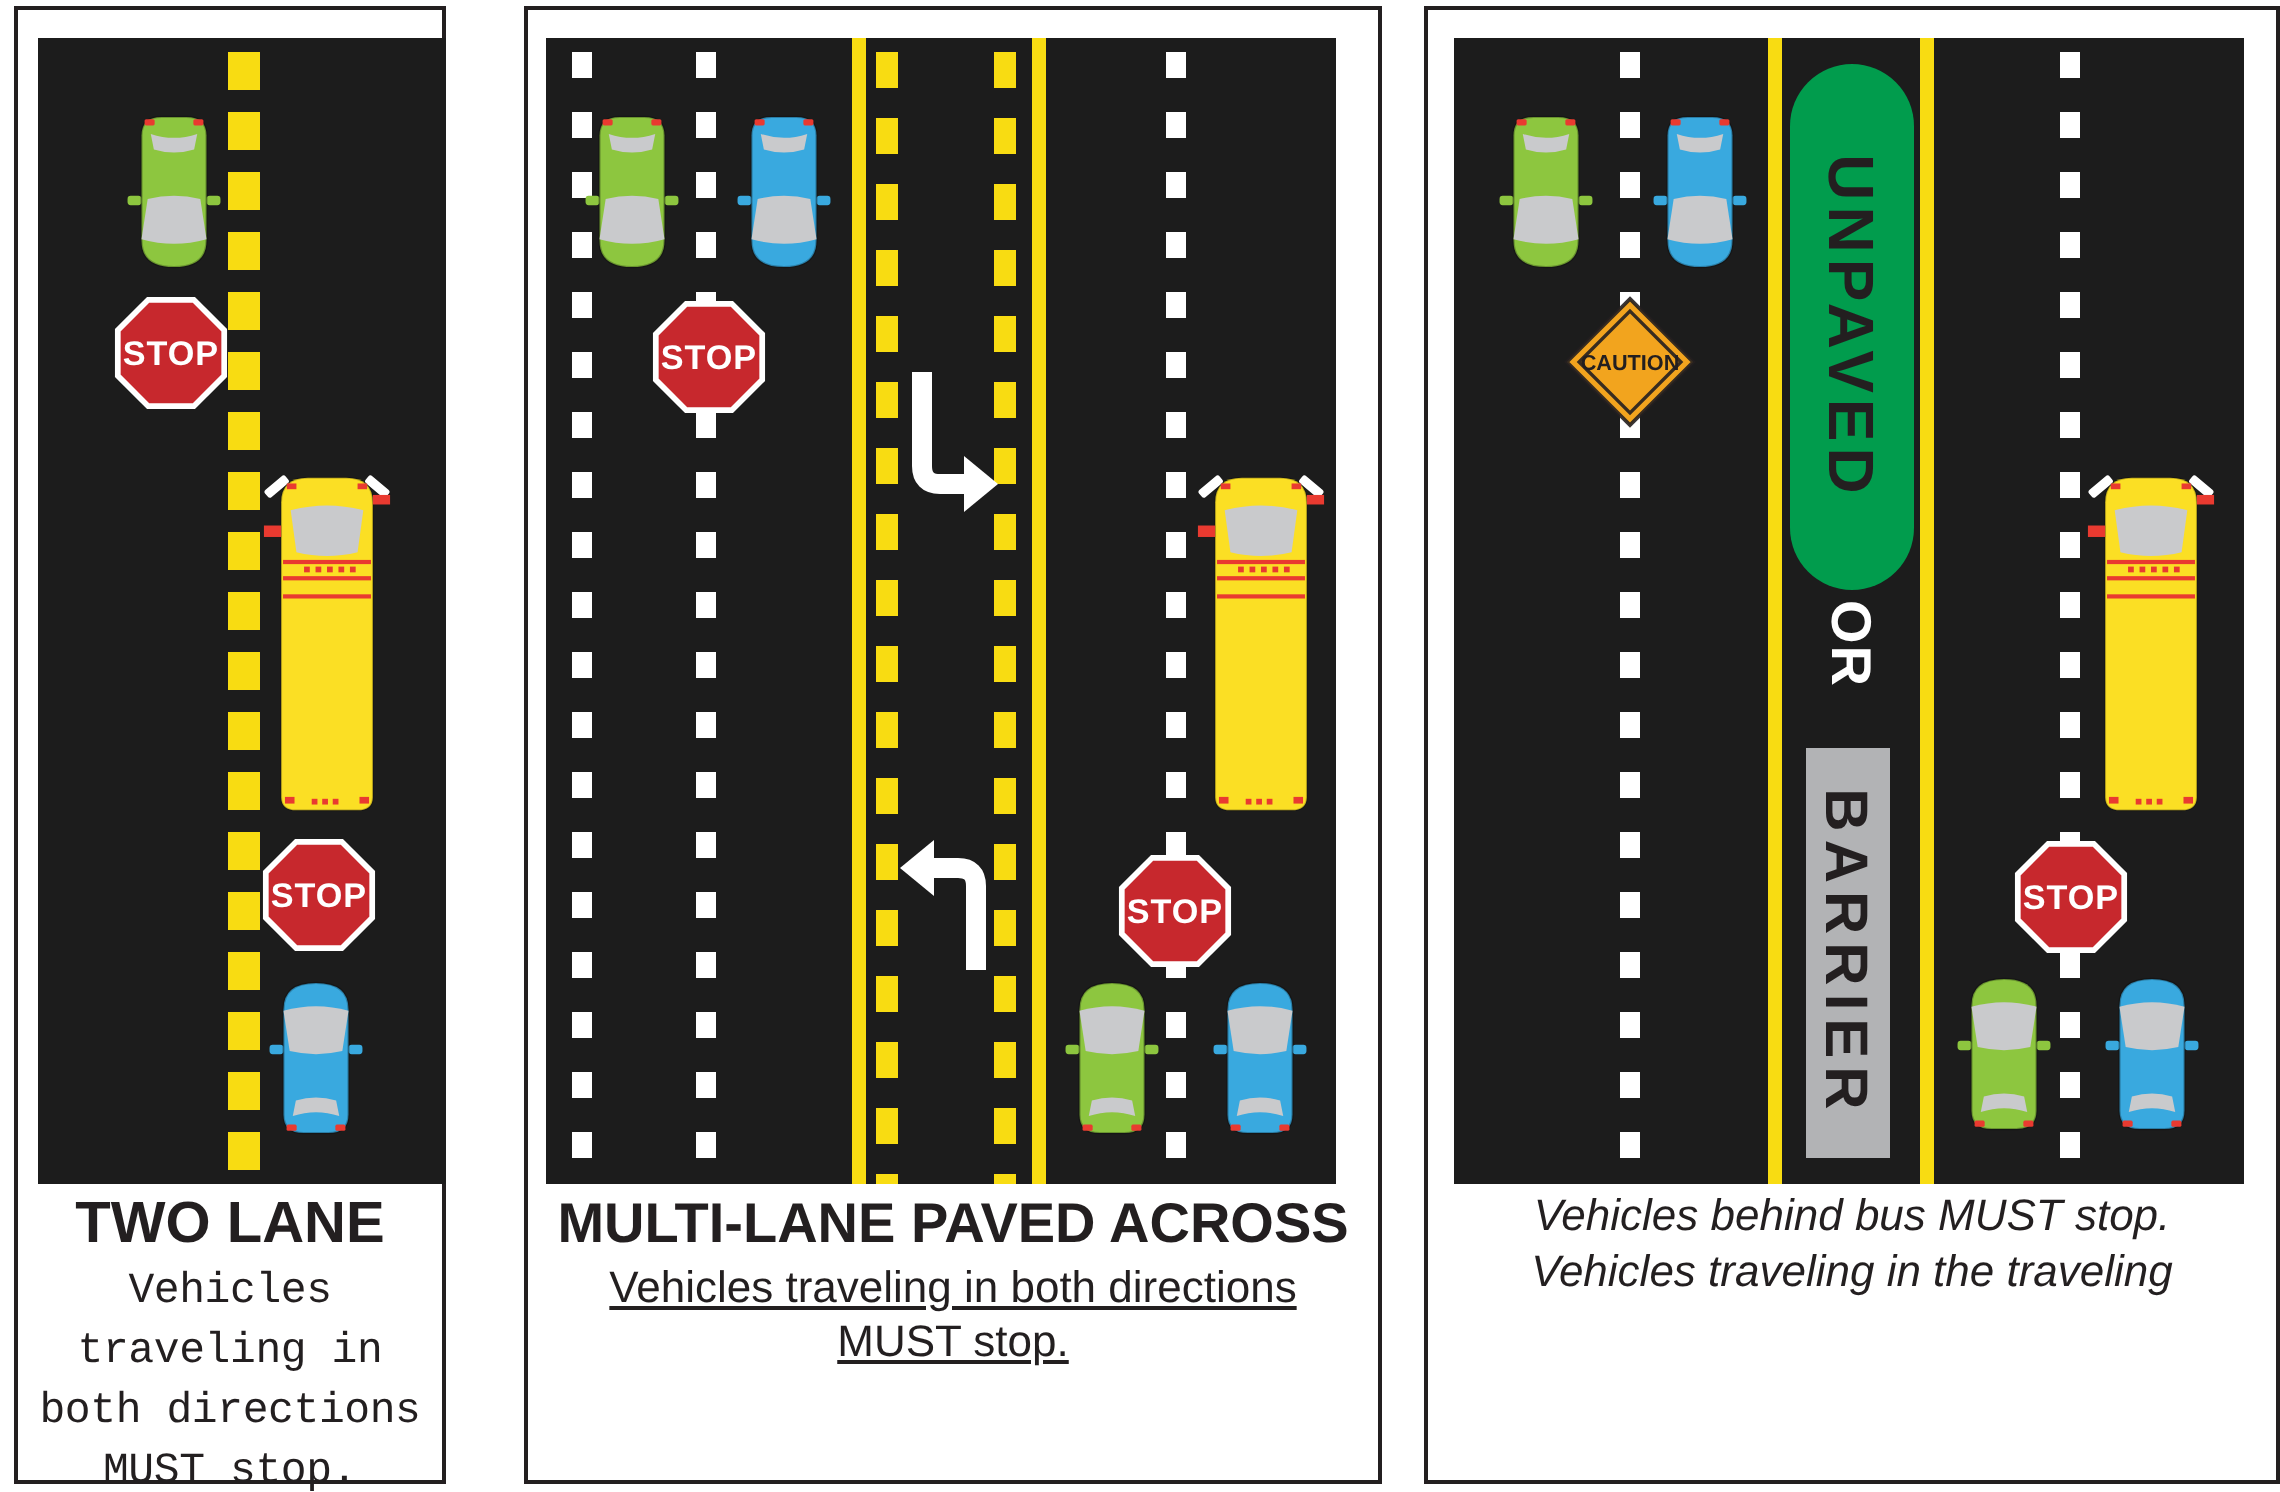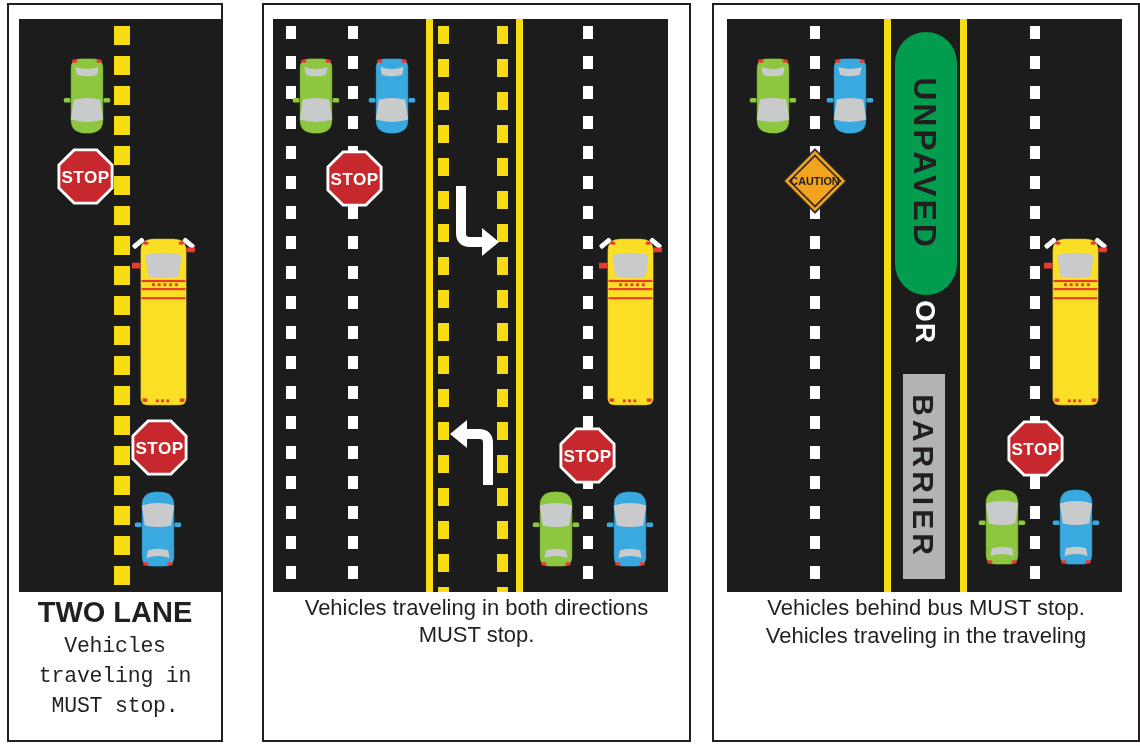--- a/index.html
+++ b/index.html
@@ -23,24 +23,24 @@
   .car-green{color:var(--car-green);}
   .car-blue{color:var(--car-blue);}
   .up{transform:rotate(180deg);}
   .median-block{position:absolute;z-index:2;}
   .svg-label{font-weight:bold;font-family:"Liberation Sans","DejaVu Sans",sans-serif;}
   .caption{position:absolute;left:3px;right:3px;top:589px;text-align:center;color:var(--ink);}
   .cap-title{font-weight:bold;}
   .panel--p1 .cap-title{font-size:29px;line-height:37px;}
   .panel--p1 .cap-line{font-size:21.5px;line-height:30px;letter-spacing:-.2px;font-family:Liberation Mono, monospace;}
   .panel--p2 .cap-title{font-size:28px;line-height:36px;}
-  .panel--p2 .cap-line{font-size:22px;line-height:27px;}
+  .panel--p2 .cap-line{font-size:22px;line-height:27px;text-decoration:underline;}
   .panel--p3 .cap-title{font-size:26px;line-height:33px;}
   .panel--p3 .cap-sub{font-size:17px;line-height:23px;letter-spacing:-.2px;}
-  .panel--p3 .cap-line{font-size:22px;line-height:28px;}
+  .panel--p3 .cap-line{font-size:22px;line-height:28px;font-style:italic;}
 </style>
 </head>
 <body>
 
 <svg width="0" height="0" style="position:absolute" aria-hidden="true">
   <defs>
 
     <symbol id="sym-car" viewBox="0 0 62 103">
       <rect x="1" y="54" width="9" height="6" rx="2" fill="currentColor"></rect>
       <rect x="52" y="54" width="9" height="6" rx="2" fill="currentColor"></rect>
@@ -105,20 +105,21 @@
       <svg class="sign" style="left:112px;top:400px" width="57" height="57">
           <use href="#sym-stop"></use>
         </svg>
       <svg class="vh car-blue up" style="left:115px;top:470px" width="48" height="80">
           <use href="#sym-car"></use>
         </svg>
     </div>
     <div class="caption">
       <div class="cap-title">TWO LANE</div>
       <div class="cap-line">Vehicles traveling in</div>
+      <div class="cap-line">both directions</div>
       <div class="cap-line">MUST stop.</div>
     </div>
   </section>
 
   <section class="panel panel--p2">
     <div class="road">
       <div class="line line--dash dash-white" style="left:13px"></div>
       <div class="line line--dash dash-white" style="left:75px"></div>
       <div class="line solid-yellow" style="left:153px"></div>
       <div class="line line--dash dash-yellow-sm" style="left:165px"></div>
@@ -152,20 +153,21 @@
           <use href="#sym-stop"></use>
         </svg>
       <svg class="vh car-green up" style="left:259px;top:470px" width="48" height="80">
           <use href="#sym-car"></use>
         </svg>
       <svg class="vh car-blue up" style="left:333px;top:470px" width="48" height="80">
           <use href="#sym-car"></use>
         </svg>
     </div>
     <div class="caption">
+      <div class="cap-title">MULTI-LANE PAVED ACROSS</div>
       <div class="cap-line">Vehicles traveling in both directions</div>
       <div class="cap-line">MUST stop.</div>
     </div>
   </section>
 
   <section class="panel panel--p3">
     <div class="road">
       <div class="line line--dash dash-white" style="left:83px"></div>
       <div class="line solid-yellow" style="left:157px"></div>
       <div class="line solid-yellow" style="left:233px"></div>

